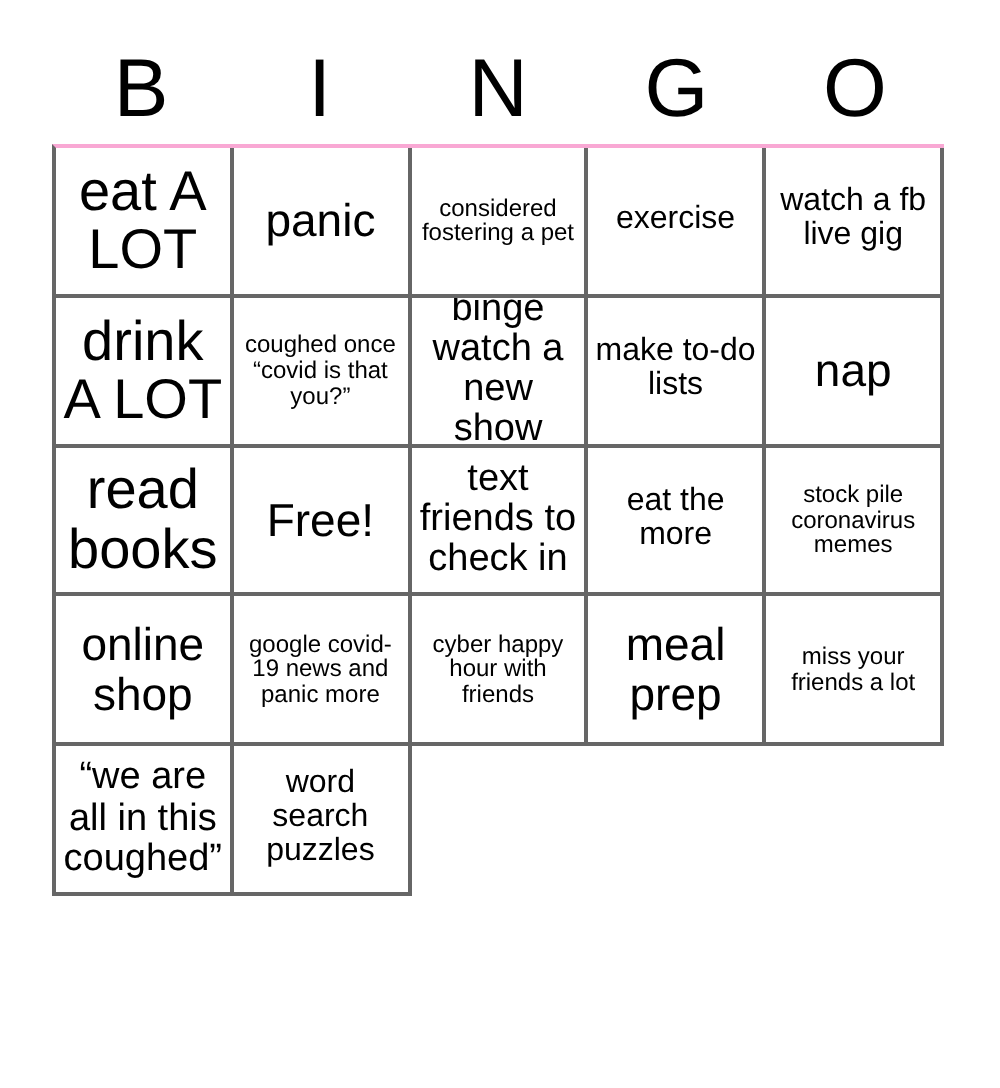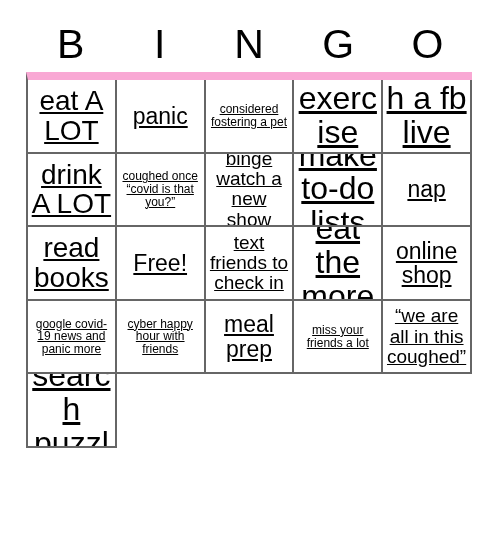--- a/index.html
+++ b/index.html
@@ -45,26 +45,25 @@
   }
 
   
   .grid {
     position: absolute;
     left: 26px;
     top: 72px;
     width: 446px;
     height: 376px;
     box-sizing: border-box;
-    border-top: 8px solid #f9a8d4;
+    border-top: 2px solid #f9a8d4;
     border-left: 2px solid #666666;
     display: grid;
     grid-template-columns: repeat(5, 1fr);
     grid-template-rows: repeat(5, 1fr);
-    text-decoration: underline;
   }
 
   .cell {
     box-sizing: border-box;
     border-right: 2px solid #666666;
     border-bottom: 2px solid #666666;
     display: flex;
     align-items: center;
     justify-content: center;
     text-align: center;
@@ -77,21 +76,21 @@
     display: block;
     width: 100%;
     line-height: 1.06;
     word-wrap: break-word;
     hyphens: none;
   }
 
   
   .s-xl .txt { font-size: 23px; text-align: center; }
   .s-lg .txt { font-size: 28px; }
-  .s-md .txt { font-size: 32px; }
+  .s-md .txt { font-size: 16px; }
   .s-sm .txt { font-size: 19px; }
   .s-xs .txt { font-size: 12px; }
 </style>
 </head>
 <body>
 
 <div id="card">
 
   <div class="header-row">
     <div class="header-cell">B</div>
@@ -137,20 +136,23 @@
       </div>
       <div class="cell s-xl">
         <span class="txt">Free!</span>
       </div>
       <div class="cell s-sm">
         <span class="txt">text friends to check in</span>
       </div>
       <div class="cell s-md">
         <span class="txt">eat the more</span>
       </div>
+      <div class="cell s-xs">
+        <span class="txt">stock pile coronavirus memes</span>
+      </div>
       <div class="cell s-xl">
         <span class="txt">online shop</span>
       </div>
       <div class="cell s-xs">
         <span class="txt">google covid-19 news and panic more</span>
       </div>
       <div class="cell s-xs">
         <span class="txt">cyber happy hour with friends</span>
       </div>
       <div class="cell s-xl">

